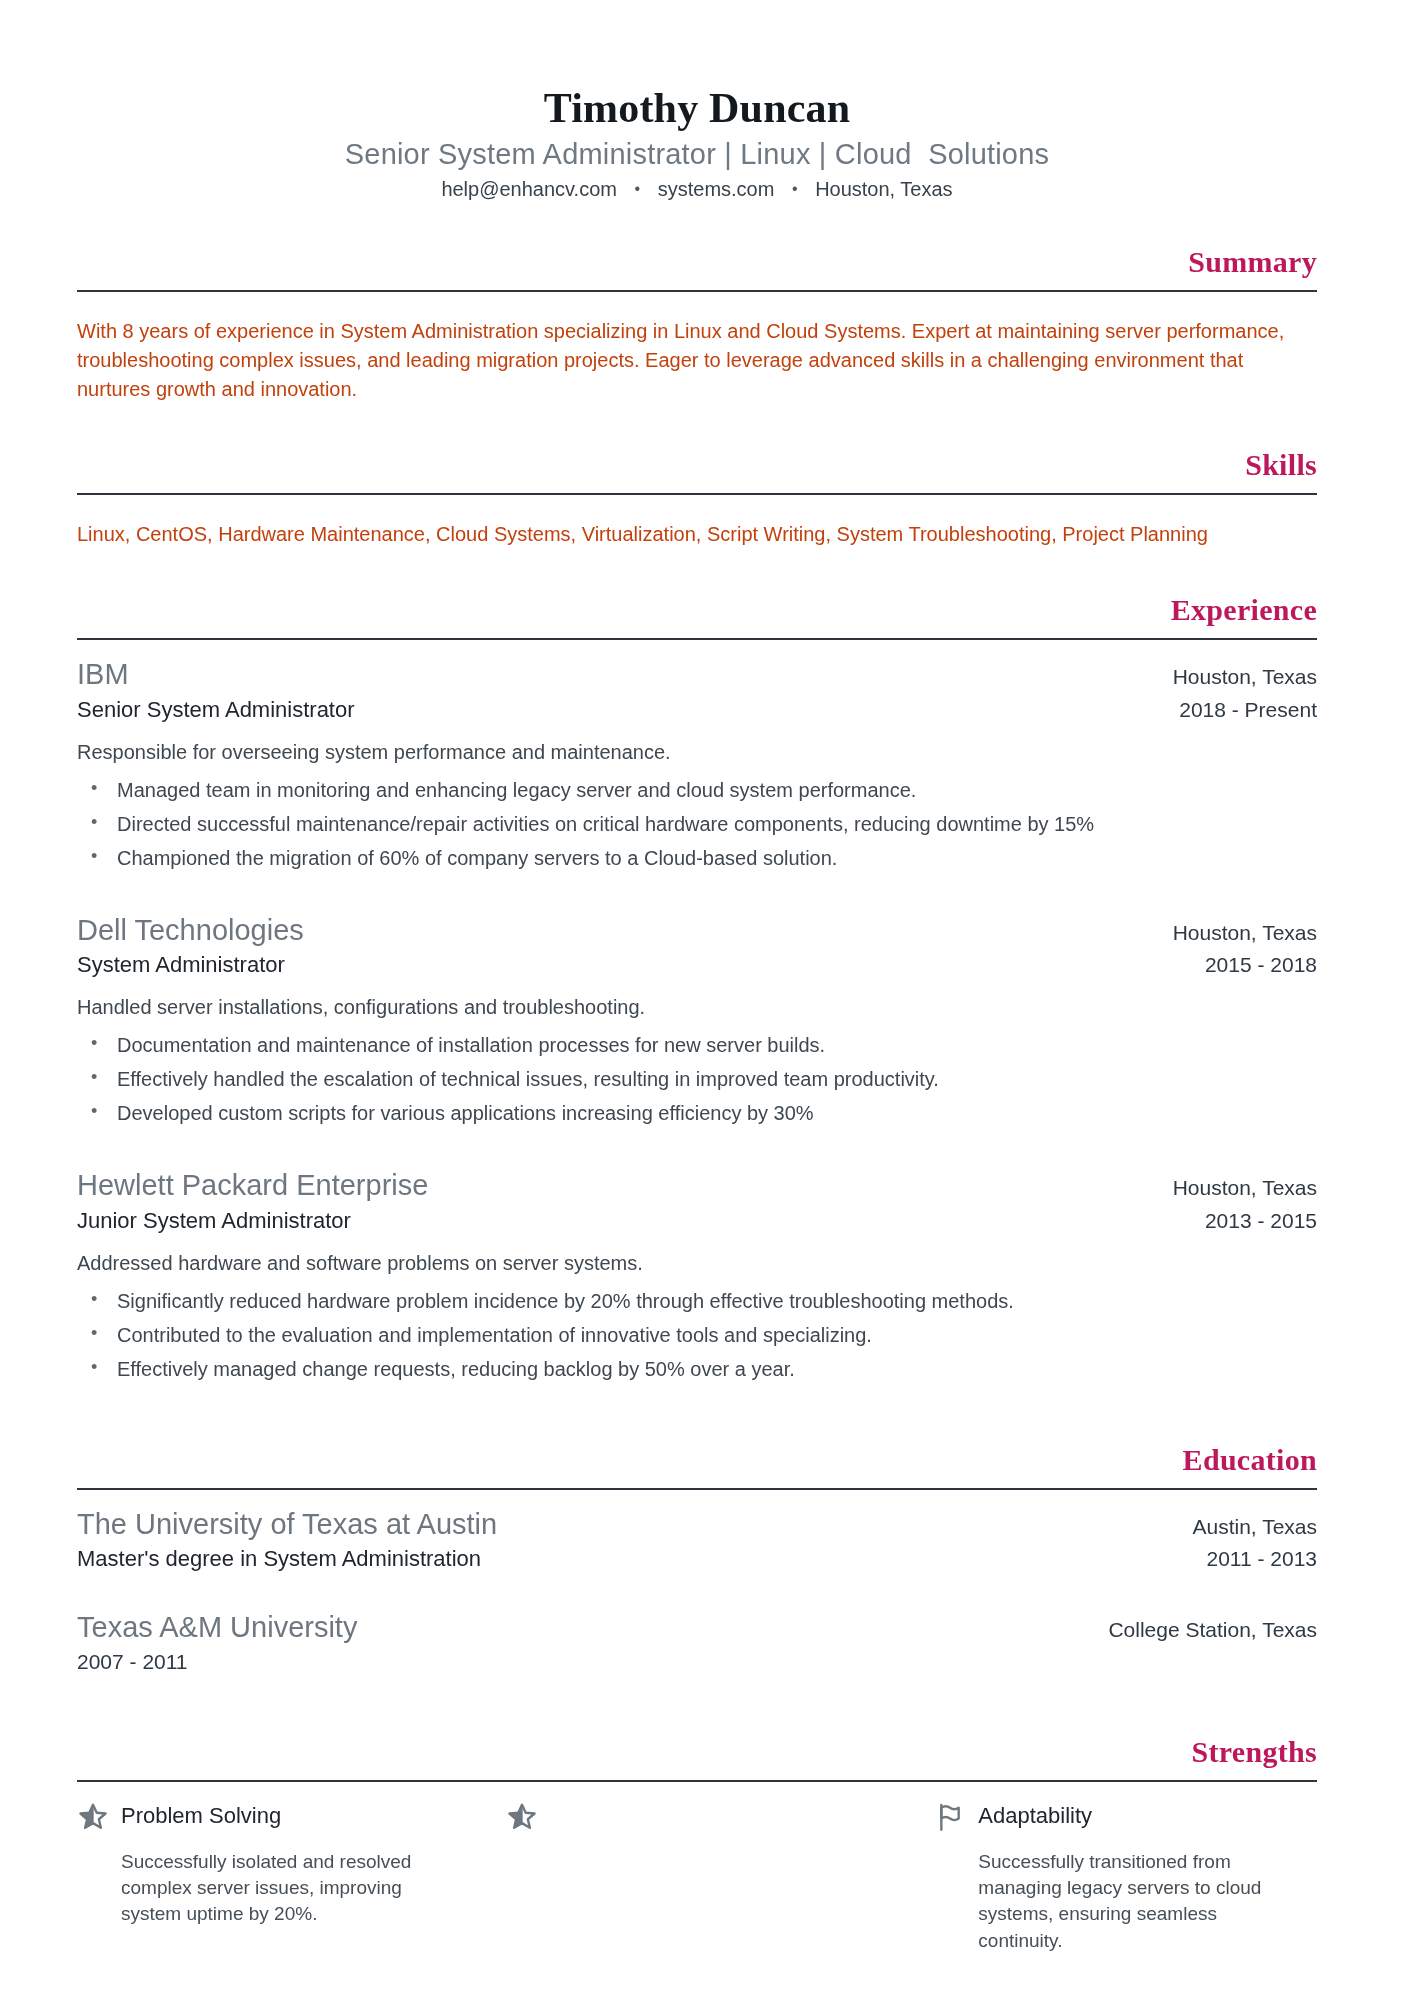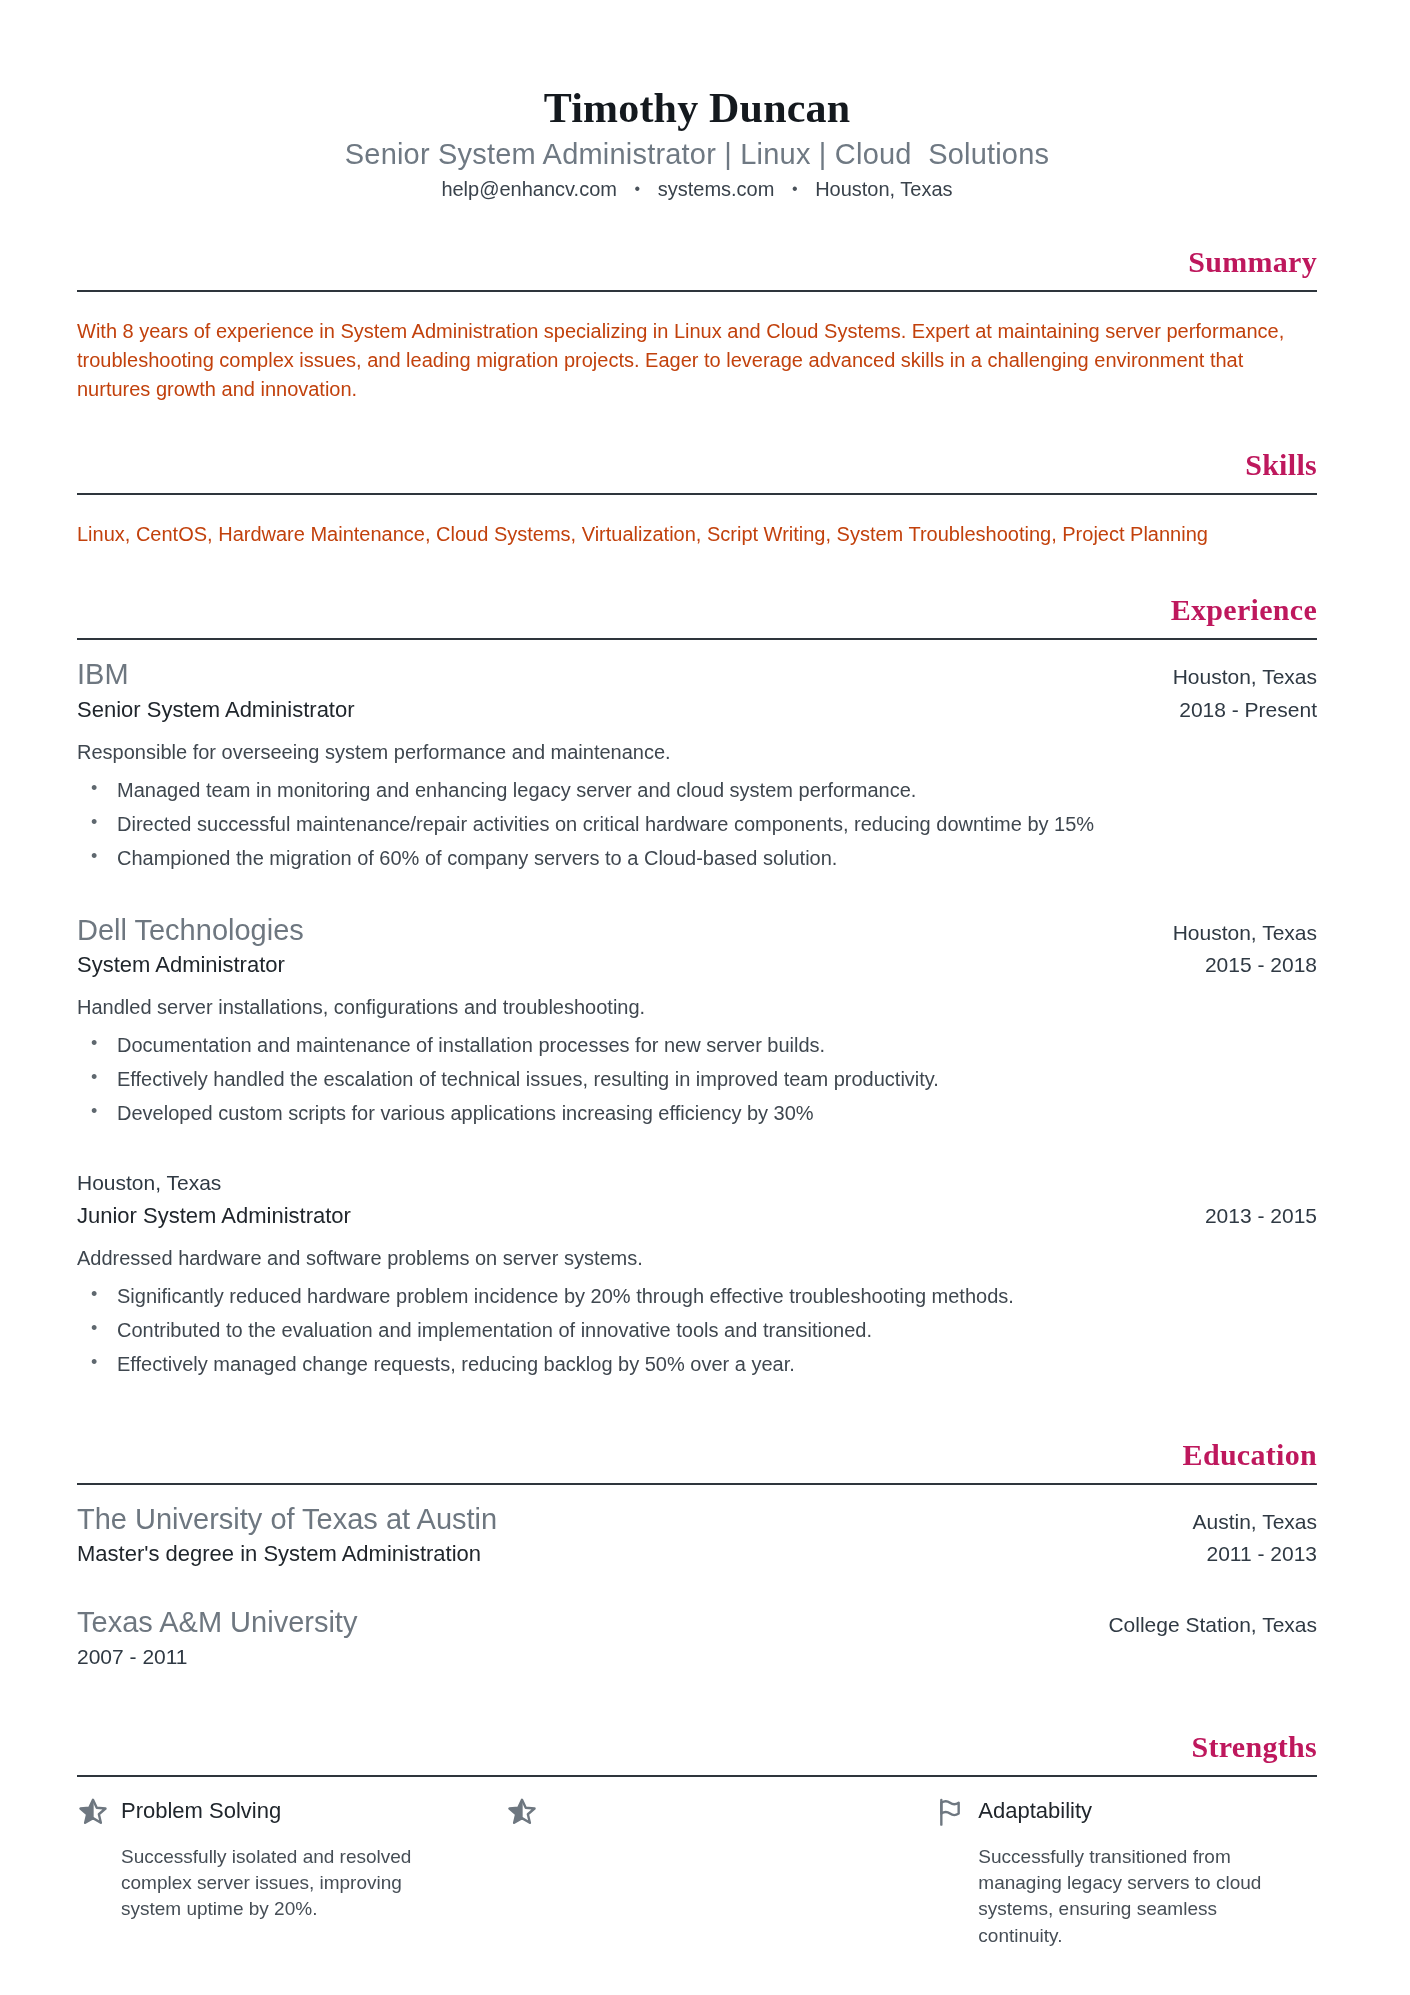--- a/index.html
+++ b/index.html
@@ -225,30 +225,31 @@
       <p class="job-desc">Handled server installations, configurations and troubleshooting.</p>
       <ul class="bullets">
         <li>Documentation and maintenance of installation processes for new server builds.</li>
         <li>Effectively handled the escalation of technical issues, resulting in improved team productivity.</li>
         <li>Developed custom scripts for various applications increasing efficiency by 30%</li>
       </ul>
     </div>
 
     <div class="entry">
       <div class="row">
+        <div class="org-name">Hewlett Packard Enterprise</div>
         <div class="loc-date">Houston, Texas</div>
       </div>
       <div class="row">
         <div class="role-title">Junior System Administrator</div>
         <div class="loc-date">2013 - 2015</div>
       </div>
       <p class="job-desc">Addressed hardware and software problems on server systems.</p>
       <ul class="bullets">
         <li>Significantly reduced hardware problem incidence by 20% through effective troubleshooting methods.</li>
-        <li>Contributed to the evaluation and implementation of innovative tools and transitioned.</li>
+        <li>Contributed to the evaluation and implementation of innovative tools and specializing.</li>
         <li>Effectively managed change requests, reducing backlog by 50% over a year.</li>
       </ul>
     </div>
   </section>
 
   <section style="margin-top:60px;">
     <h2 class="sec-heading">Education</h2>
     <hr class="sec-rule">
 
     <div class="entry">

